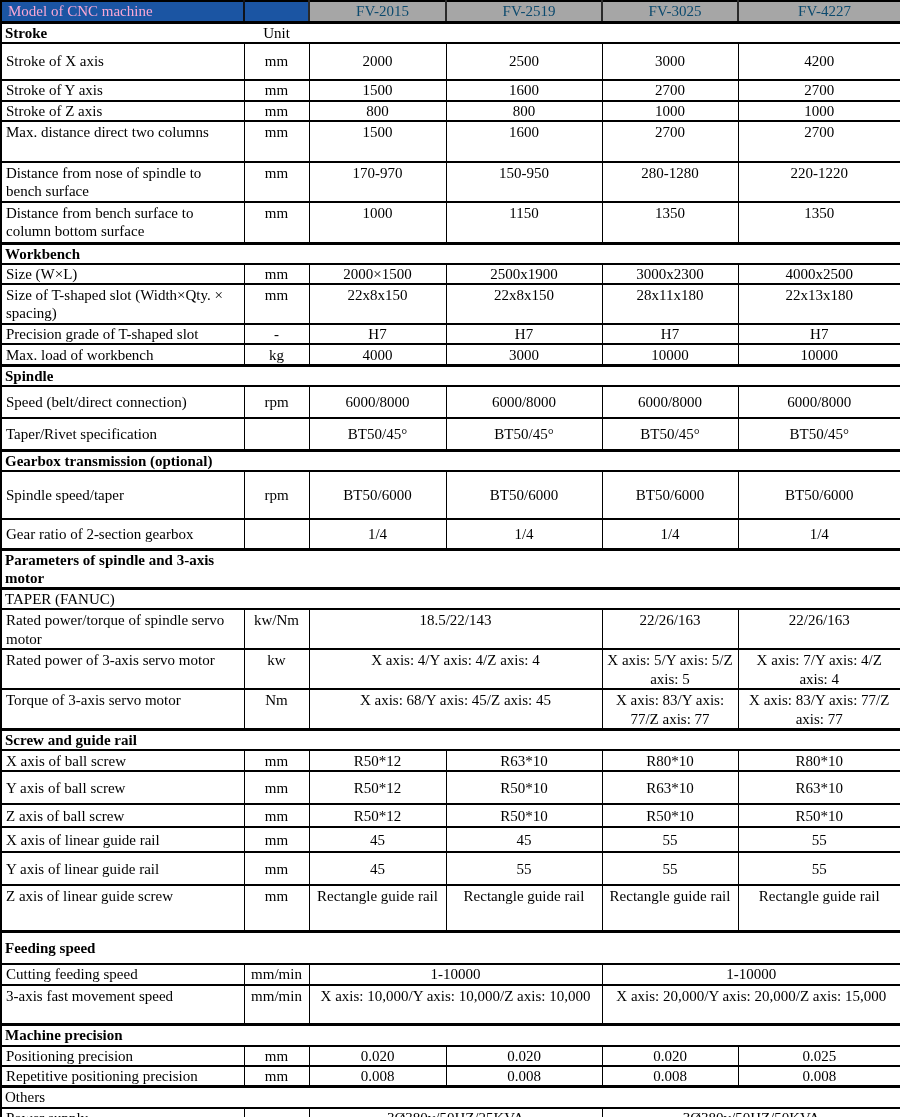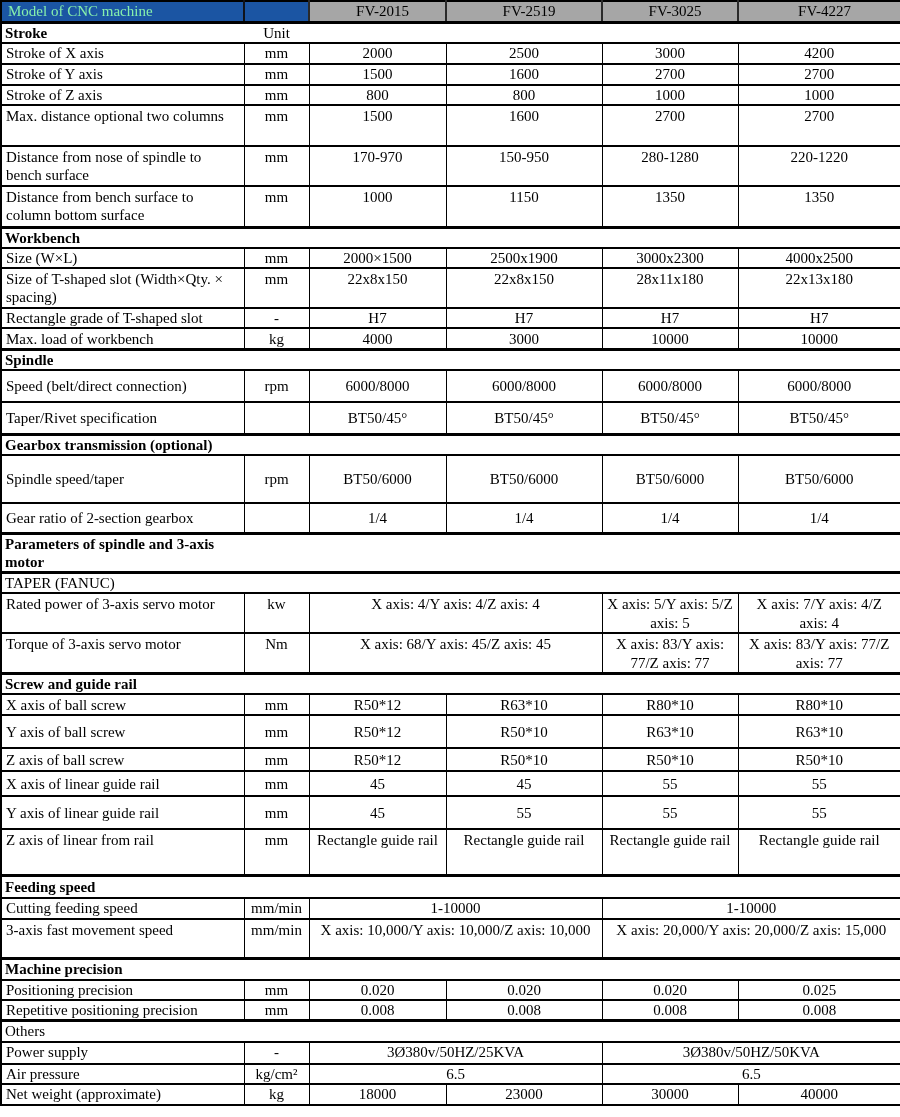--- a/index.html
+++ b/index.html
@@ -43,30 +43,30 @@
   tr.section td.sec-label{font-family:Liberation Serif, serif;}
   tr.section td.sec-label.bold{font-weight:bold;}
   tr.section td.sec-unit{text-align:center;}
   
   tr.mh td{
     border:1px solid var(--line);
     border-bottom:2px solid var(--line);
   }
   tr.mh td.mh-label{
     background:var(--blue);
-    color:#86efac;
+    color:#f9a8d4;
     padding-left:6px;
   }
   tr.mh td.mh-unit{
     background:var(--blue);
     border-left:2px solid #10131a;
   }
   tr.mh td.mh-model{
     background:var(--gray);
-    color:#000000;
+    color:#0c4a6e;
     text-align:center;
     border-left:2px solid #2a2a2a;
     padding-left:13px;
   }
 </style>
 </head>
 <body>
 
 <div class="page">
   <table class="spec">
@@ -85,21 +85,21 @@
           <td class="mh-model">FV-2015</td>
           <td class="mh-model">FV-2519</td>
           <td class="mh-model">FV-3025</td>
           <td class="mh-model">FV-4227</td>
         </tr>
         <tr class="section" style="height: 20px;">
           <td class="sec-label bold">Stroke</td>
           <td class="sec-unit">Unit</td>
           <td class="sec-rest" colspan="4"></td>
         </tr>
-        <tr class="data" style="height: 21px;">
+        <tr class="data" style="height: 37px;">
           <td class="label">Stroke of X axis</td>
           <td class="unit">mm</td>
           <td class="val">2000</td>
           <td class="val">2500</td>
           <td class="val">3000</td>
           <td class="val">4200</td>
         </tr>
         <tr class="data" style="height: 21px;">
           <td class="label">Stroke of Y axis</td>
           <td class="unit">mm</td>
@@ -110,21 +110,21 @@
         </tr>
         <tr class="data" style="height: 20px;">
           <td class="label">Stroke of Z axis</td>
           <td class="unit">mm</td>
           <td class="val">800</td>
           <td class="val">800</td>
           <td class="val">1000</td>
           <td class="val">1000</td>
         </tr>
         <tr class="data tall" style="height: 41px;">
-          <td class="label">Max. distance optional two columns</td>
+          <td class="label">Max. distance direct two columns</td>
           <td class="unit">mm</td>
           <td class="val">1500</td>
           <td class="val">1600</td>
           <td class="val">2700</td>
           <td class="val">2700</td>
         </tr>
         <tr class="data tall" style="height: 40px;">
           <td class="label">Distance from nose of spindle to bench surface</td>
           <td class="unit">mm</td>
           <td class="val">170-970</td>
@@ -155,21 +155,21 @@
         </tr>
         <tr class="data tall" style="height: 40px;">
           <td class="label">Size of T-shaped slot (Width×Qty. × spacing)</td>
           <td class="unit">mm</td>
           <td class="val">22x8x150</td>
           <td class="val">22x8x150</td>
           <td class="val">28x11x180</td>
           <td class="val">22x13x180</td>
         </tr>
         <tr class="data" style="height: 20px;">
-          <td class="label">Rectangle grade of T-shaped slot</td>
+          <td class="label">Precision grade of T-shaped slot</td>
           <td class="unit">-</td>
           <td class="val">H7</td>
           <td class="val">H7</td>
           <td class="val">H7</td>
           <td class="val">H7</td>
         </tr>
         <tr class="data" style="height: 21px;">
           <td class="label">Max. load of workbench</td>
           <td class="unit">kg</td>
           <td class="val">4000</td>
@@ -223,20 +223,27 @@
           <td class="sec-label bold">Parameters of spindle and 3-axis motor</td>
           <td class="sec-unit"></td>
           <td class="sec-rest" colspan="4"></td>
         </tr>
         <tr class="section" style="height: 18px;">
           <td class="sec-label">TAPER (FANUC)</td>
           <td class="sec-unit"></td>
           <td class="sec-rest" colspan="4"></td>
         </tr>
         <tr class="data tall" style="height: 40px;">
+          <td class="label">Rated power/torque of spindle servo motor</td>
+          <td class="unit">kw/Nm</td>
+          <td class="val" colspan="2">18.5/22/143</td>
+          <td class="val">22/26/163</td>
+          <td class="val">22/26/163</td>
+        </tr>
+        <tr class="data tall" style="height: 40px;">
           <td class="label">Rated power of 3-axis servo motor</td>
           <td class="unit">kw</td>
           <td class="val" colspan="2">X axis: 4/Y axis: 4/Z axis: 4</td>
           <td class="val">X axis: 5/Y axis: 5/Z axis: 5</td>
           <td class="val">X axis: 7/Y axis: 4/Z axis: 4</td>
         </tr>
         <tr class="data tall" style="height: 40px;">
           <td class="label">Torque of 3-axis servo motor</td>
           <td class="unit">Nm</td>
           <td class="val" colspan="2">X axis: 68/Y axis: 45/Z axis: 45</td>
@@ -282,28 +289,28 @@
         </tr>
         <tr class="data" style="height: 33px;">
           <td class="label">Y axis of linear guide rail</td>
           <td class="unit">mm</td>
           <td class="val">45</td>
           <td class="val">55</td>
           <td class="val">55</td>
           <td class="val">55</td>
         </tr>
         <tr class="data tall" style="height: 46px;">
-          <td class="label">Z axis of linear from rail</td>
+          <td class="label">Z axis of linear guide screw</td>
           <td class="unit">mm</td>
           <td class="val">Rectangle guide rail</td>
           <td class="val">Rectangle guide rail</td>
           <td class="val">Rectangle guide rail</td>
           <td class="val">Rectangle guide rail</td>
         </tr>
-        <tr class="section" style="height: 23px;">
+        <tr class="section" style="height: 33px;">
           <td class="sec-label bold">Feeding speed</td>
           <td class="sec-unit"></td>
           <td class="sec-rest" colspan="4"></td>
         </tr>
         <tr class="data" style="height: 20px;">
           <td class="label">Cutting feeding speed</td>
           <td class="unit">mm/min</td>
           <td class="val" colspan="2">1-10000</td>
           <td class="val" colspan="2">1-10000</td>
         </tr>

